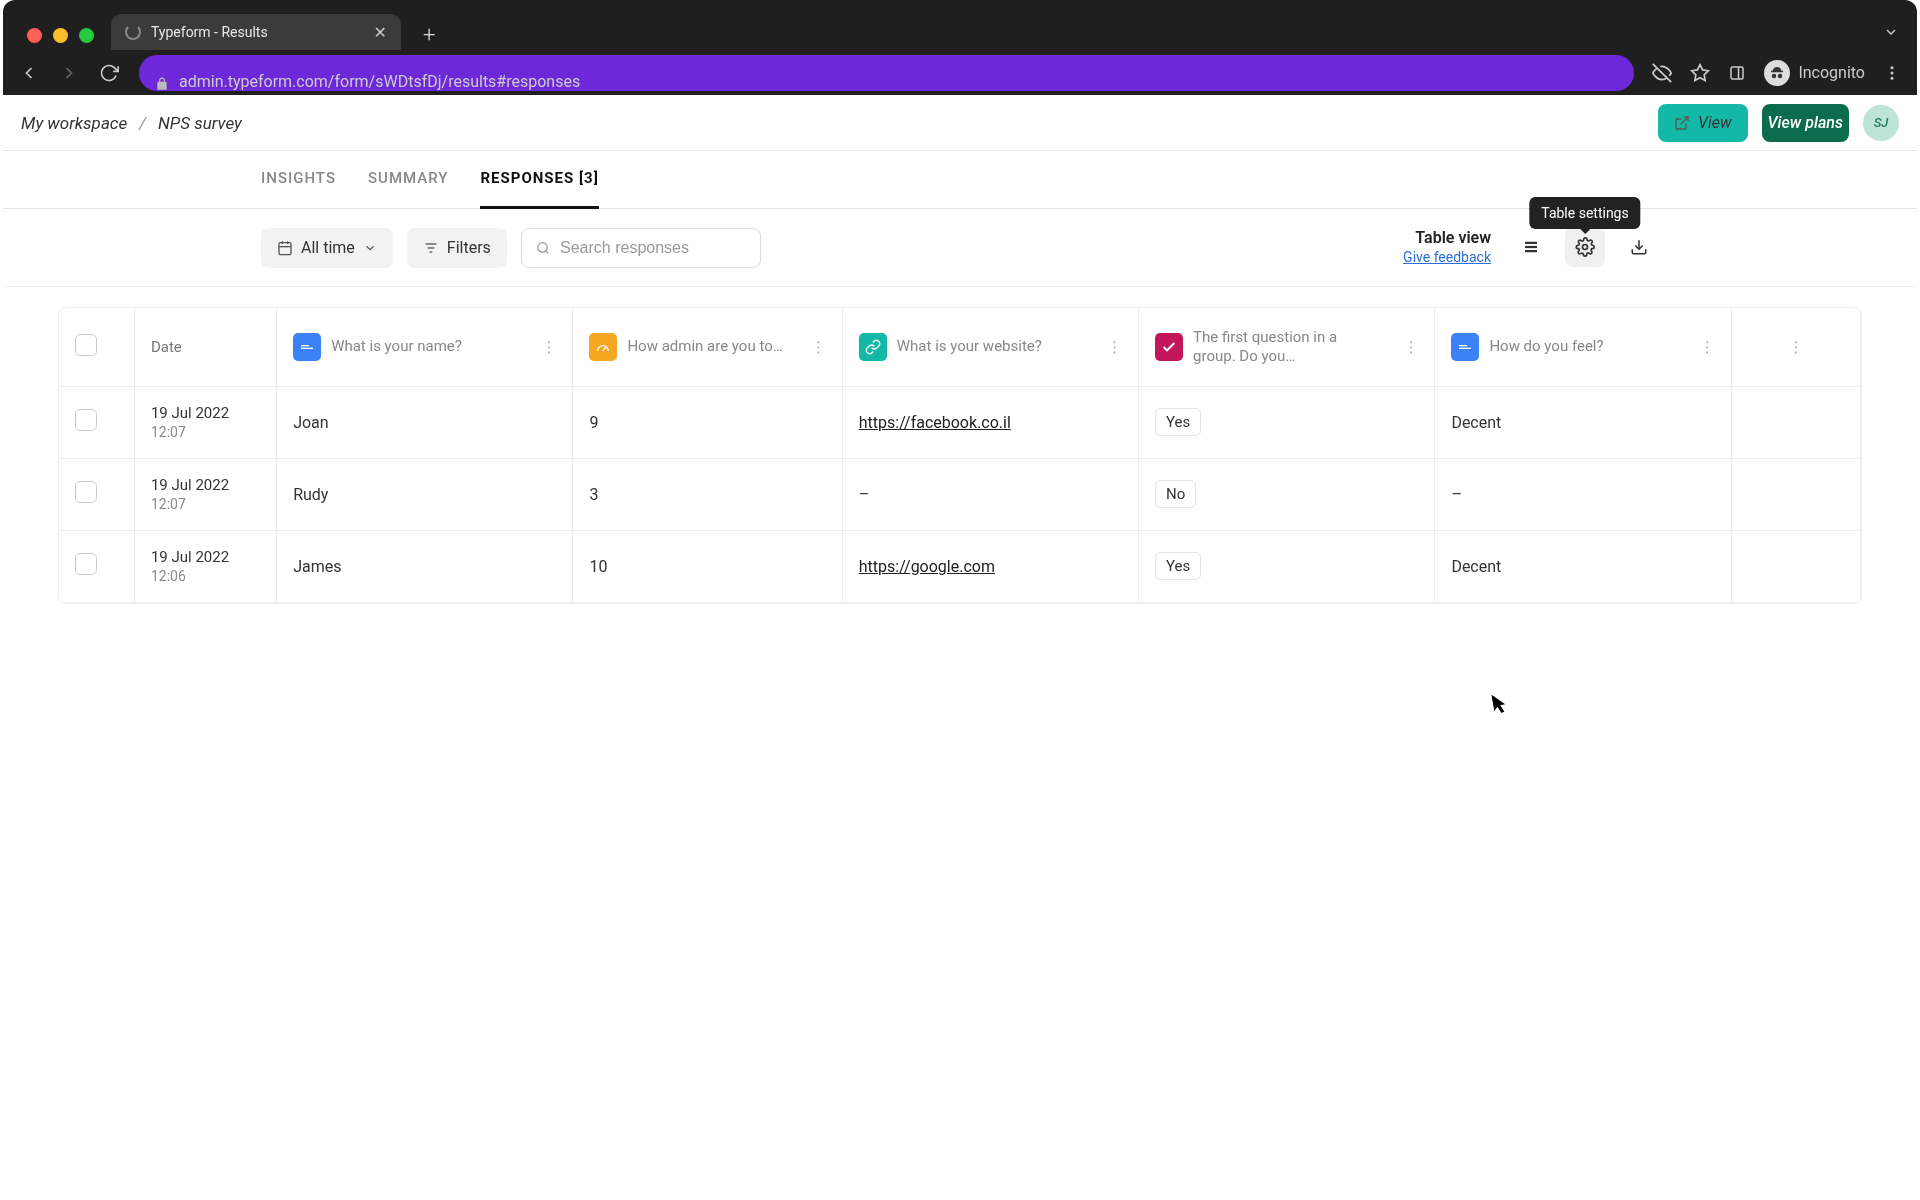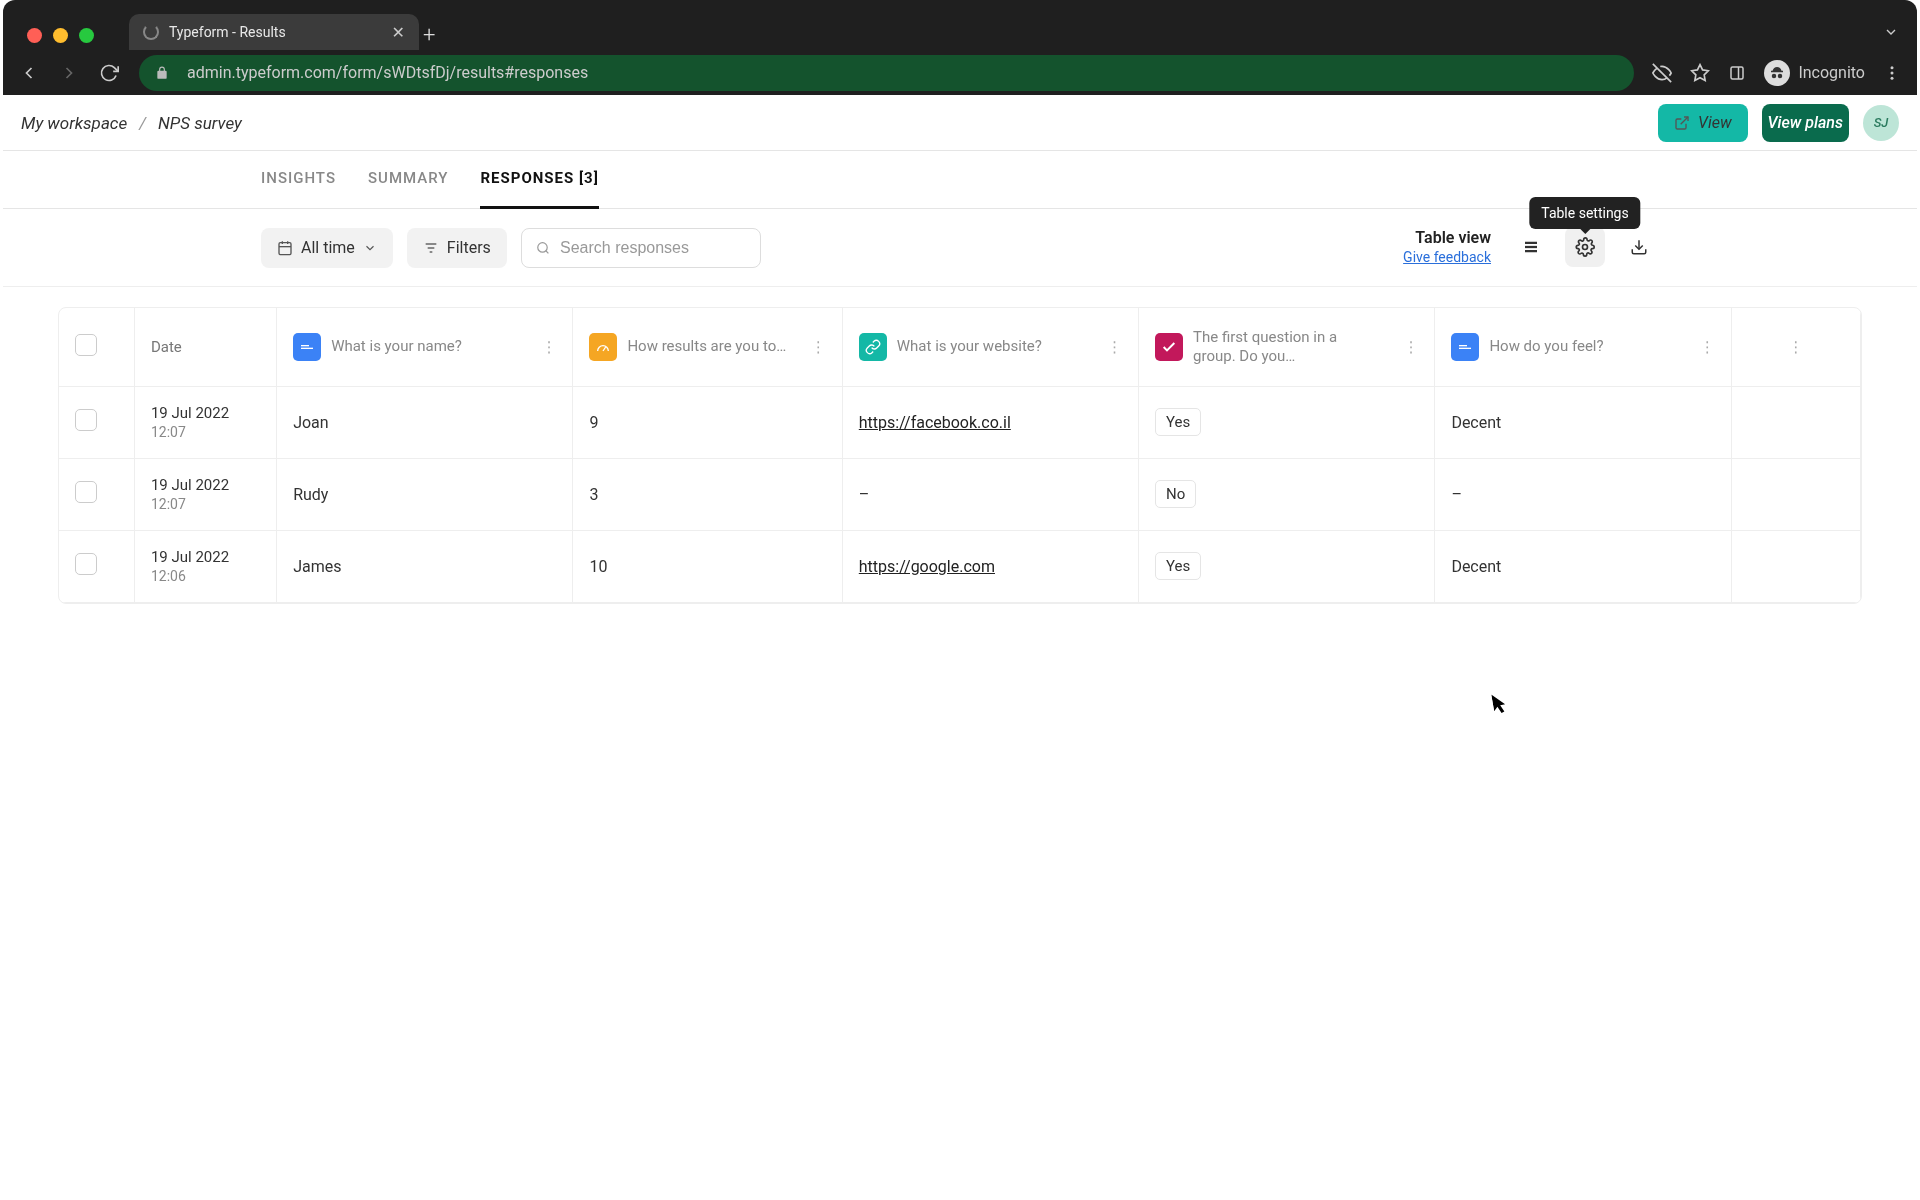--- a/index.html
+++ b/index.html
@@ -5,30 +5,30 @@
   * { box-sizing: border-box; margin: 0; padding: 0; }
   body { font-family: -apple-system, BlinkMacSystemFont, "Segoe UI", Roboto, Helvetica, Arial, sans-serif; background: #fff; width: 1920px; height: 1200px; overflow: hidden; position: relative; }
 
   
   .browser-frame { background: #1f1f1f; height: 95px; border-radius: 12px 12px 0 0; position: relative; margin: 0 3px; }
   .window-controls { position: absolute; top: 28px; left: 24px; display: flex; gap: 11px; }
   .wc-dot { width: 15px; height: 15px; border-radius: 50%; }
   .wc-red { background: #ff5f56; }
   .wc-yellow { background: #ffbd2e; }
   .wc-green { background: #27c93f; }
-  .tab { position: absolute; top: 14px; left: 126px; height: 36px; background: #3b3b3b; border-radius: 10px 10px 0 0; display: flex; align-items: center; padding: 0 14px; gap: 10px; width: 290px; }
+  .tab { position: absolute; top: 14px; left: 108px; height: 36px; background: #3b3b3b; border-radius: 10px 10px 0 0; display: flex; align-items: center; padding: 0 14px; gap: 10px; width: 290px; }
   .tab-spinner { width: 16px; height: 16px; border: 2px solid #888; border-top-color: transparent; border-radius: 50%; }
   .tab-title { color: #e8e8e8; font-size: 14px; flex: 1; }
   .tab-close { color: #ccc; font-size: 16px; }
   .new-tab { position: absolute; top: 22px; left: 420px; color: #ddd; font-size: 22px; font-weight: 300; }
   .chrome-expand { position: absolute; top: 24px; right: 18px; color: #ccc; }
   .addr-bar { position: absolute; top: 50px; left: 0; right: 0; height: 45px; display: flex; align-items: center; padding: 0 16px; gap: 18px; }
   .nav-btn { color: #ccc; width: 22px; text-align: center; }
   .nav-btn.disabled { color: #666; }
-  .addr-input { flex: 1; background: #14532d; height: 36px; border-radius: 18px; display: flex; align-items: center; padding: 0 16px; gap: 18px; color: #ccc; font-size: 16px; }
+  .addr-input { flex: 1; background: #6d28d9; height: 36px; border-radius: 18px; display: flex; align-items: flex-end; padding: 0 16px; gap: 10px; color: #ccc; font-size: 16px; }
   .lock-icon { color: #bbb; }
   .addr-right { display: flex; align-items: center; gap: 18px; color: #ccc; }
   .incog-badge { display: flex; align-items: center; gap: 8px; }
   .incog-avatar { width: 26px; height: 26px; border-radius: 50%; background: #ddd; display:flex; align-items:center; justify-content:center; }
 
   
   .app-header { height: 56px; background: #fff; border-bottom: 1px solid #e5e5e5; display: flex; align-items: center; padding: 0 18px; position: relative; margin: 0 3px; font-style: italic; }
   .breadcrumbs { display: flex; align-items: center; gap: 12px; font-size: 17px; color: #333; }
   .bc-sep { color: #999; }
   .main-tabs { position: absolute; left: 50%; transform: translateX(-50%); display: flex; gap: 34px; font-size: 17px; top: 0; height: 56px; align-items: center; }
@@ -289,21 +289,21 @@
           </div>
         </th>
         <th>
           <div class="th-inner">
             <div class="q-icon ic-nps">
                 <svg width="16" height="16" viewBox="0 0 24 24" fill="none" stroke="#fff" stroke-width="2">
                   <path d="M4 18a8 8 0 1 1 16 0"></path>
                   <line x1="12" y1="18" x2="16" y2="12"></line>
                 </svg>
               </div>
-            <div class="q-label">How results are you to…</div>
+            <div class="q-label">How admin are you to…</div>
             <div class="col-menu">⋮</div>
           </div>
         </th>
         <th>
           <div class="th-inner">
             <div class="q-icon ic-link">
                 <svg width="16" height="16" viewBox="0 0 24 24" fill="none" stroke="#fff" stroke-width="2">
                   <path d="M10 13a5 5 0 0 0 7.54.54l3-3a5 5 0 0 0-7.07-7.07l-1.72 1.71"></path>
                   <path d="M14 11a5 5 0 0 0-7.54-.54l-3 3a5 5 0 0 0 7.07 7.07l1.71-1.71"></path>
                 </svg>

